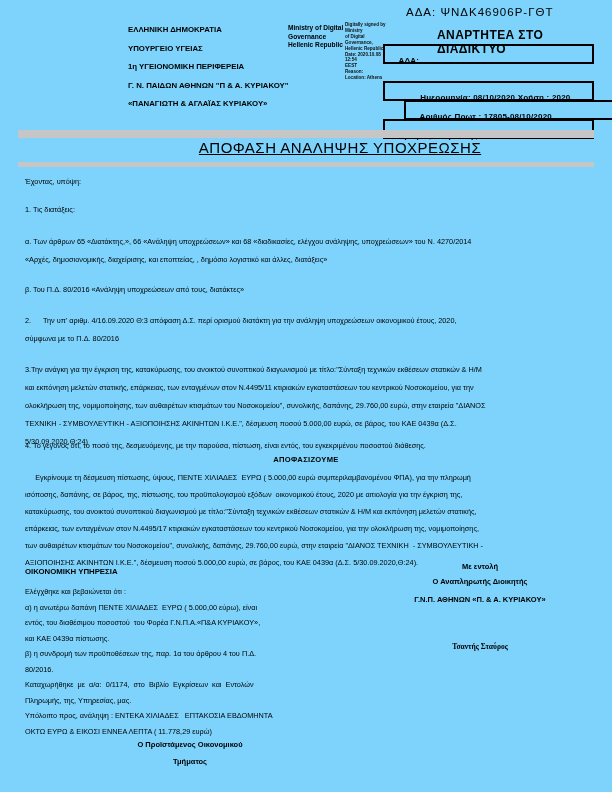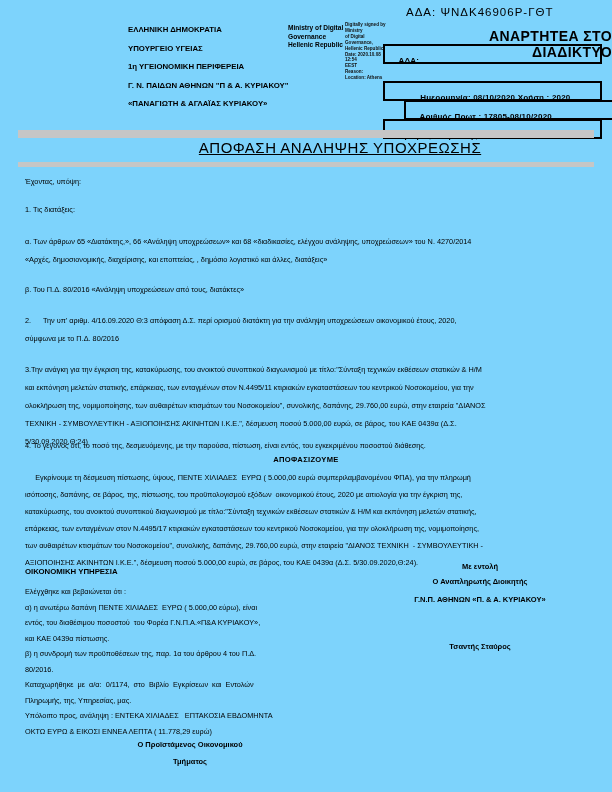--- a/index.html
+++ b/index.html
@@ -8,23 +8,23 @@
     font-family:"Liberation Sans",sans-serif;color:#000;overflow:hidden;
   }
   .abs{position:absolute;}
   .pre{white-space:pre-wrap;}
   
   .ada-top{left:406px;top:6px;font-size:11.5px;letter-spacing:1px;}
   .agency{left:128px;top:25px;font-size:7.8px;font-weight:bold;}
   .agency .agency-line{height:18.5px;white-space:pre;}
   .ministry{left:288px;top:24px;font-size:6.6px;font-weight:bold;line-height:8.5px;}
   .stamp{left:345px;top:22px;width:46px;font-size:4.6px;font-weight:bold;line-height:5.9px;color:#111;}
-  .anartitea{left:437px;top:28px;font-size:14px;font-weight:bold;letter-spacing:.4px;text-align:right;}
+  .anartitea{left:437px;top:28px;font-size:12px;font-weight:bold;letter-spacing:.4px;}
   .box{left:383px;width:203px;height:15px;border:2px solid #000;font-size:8px;font-weight:bold;
-       padding:1px 8px 0 4px;letter-spacing:.2px;white-space:pre;}
+       padding:1px 0 0 4px;letter-spacing:.2px;white-space:pre;}
   .box-ada{top:44px;}
   .box-1{top:81px;text-align:center;}
   .box-2{top:100px;margin-left:21px;}
   .box-3{top:119px;}
   
   .rule{left:18px;right:18px;background:#c6c6c6;}
   .rule-top{top:130px;height:8px;}
   .rule-bottom{top:162px;height:5px;}
   .title{left:0;top:139px;width:612px;text-align:center;font-size:15px;letter-spacing:.5px;margin-left:34px;}
   .title-text{text-decoration:underline;}
@@ -37,21 +37,21 @@
   
   .fin-head{left:25px;top:567px;font-size:7.8px;font-weight:bold;}
   .fin-lines{left:25px;top:584px;width:320px;font-size:7.3px;}
   .fin-lines .line{line-height:15.5px;}
   .fin-signer{left:25px;top:737px;width:330px;text-align:center;font-size:7.5px;font-weight:bold;}
   .fin-signer .line{line-height:16.5px;}
   .r-col{font-size:7.5px;font-weight:bold;text-align:center;left:380px;width:200px;}
   .r-byorder{top:562px;}
   .r-role{top:577px;}
   .r-hospital{top:595px;}
-  .r-name{top:642px;}
+  .r-name{top:642px;font-family:Liberation Serif, serif;}
 </style>
 </head>
 <body>
 
 <div class="page">
 
   <div class="abs ada-top">ΑΔΑ: ΨΝΔΚ46906Ρ-ΓΘΤ</div>
 
   <div class="abs agency">
       <div class="agency-line">ΕΛΛΗΝΙΚΗ ΔΗΜΟΚΡΑΤΙΑ</div>

